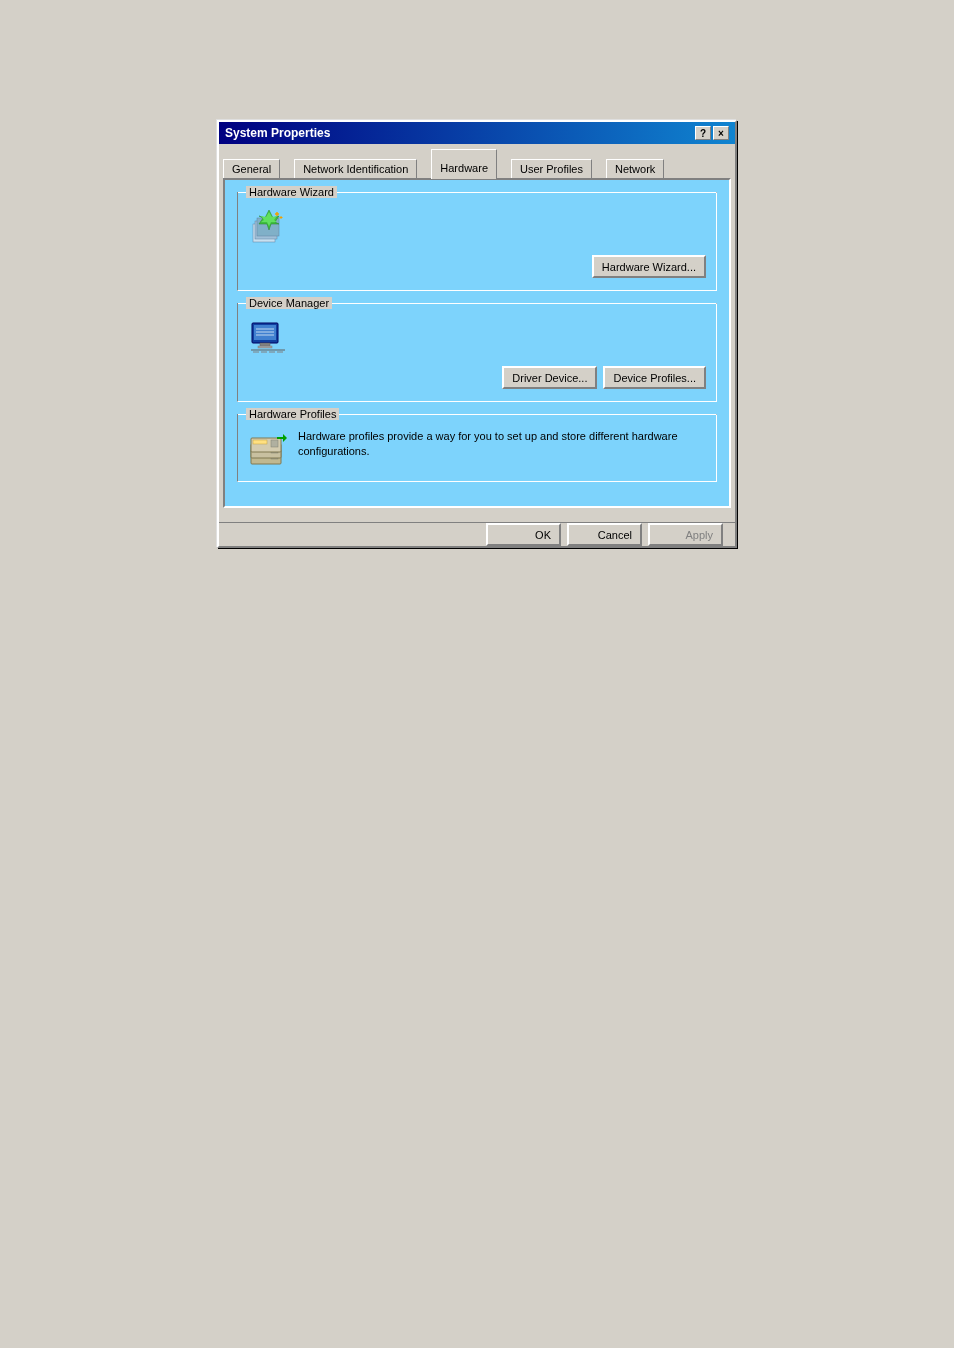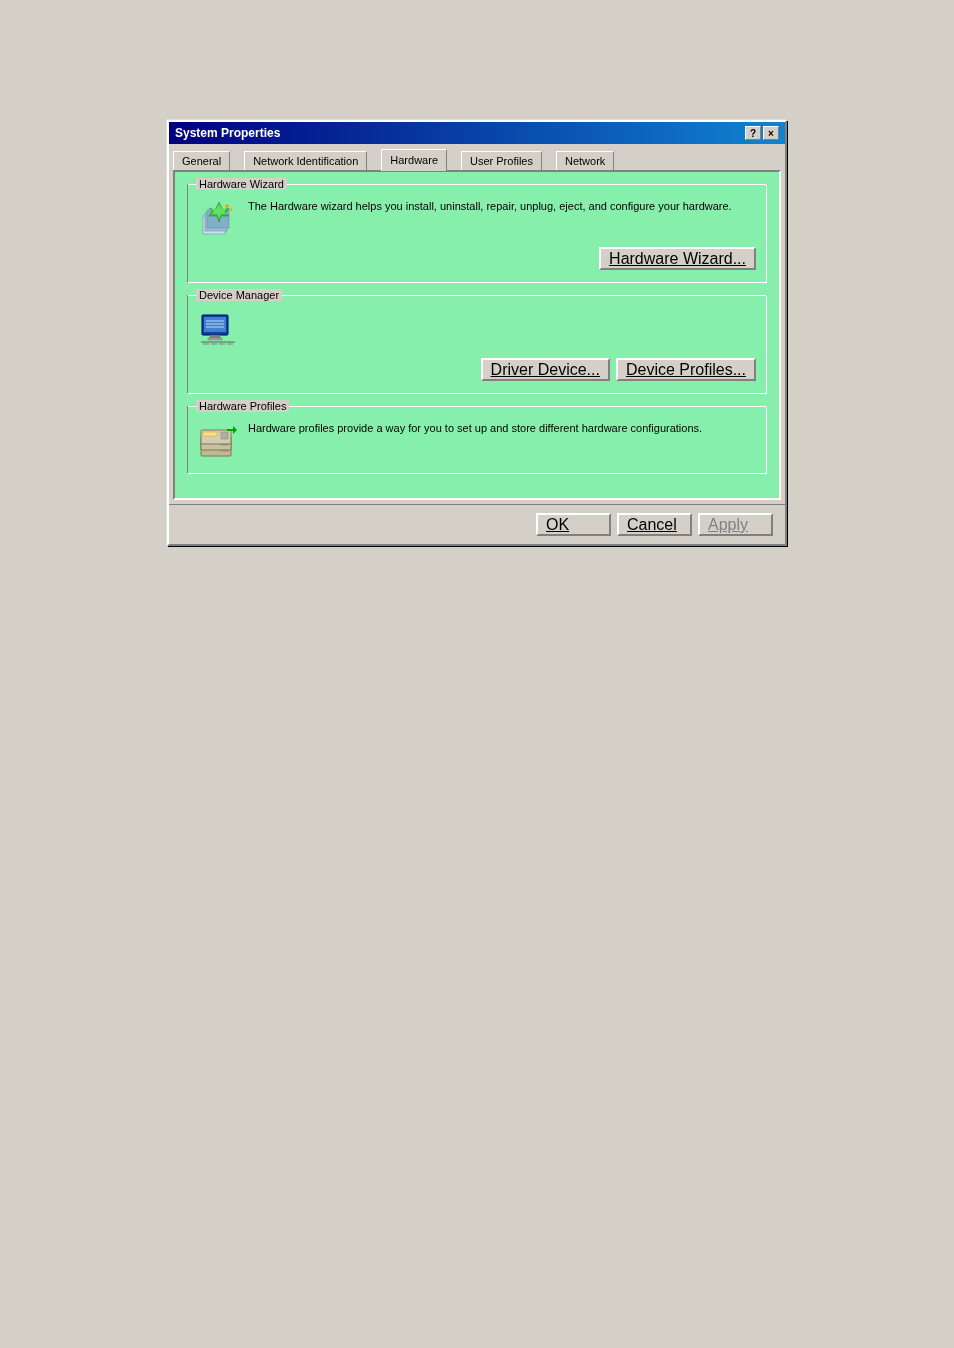--- a/index.html
+++ b/index.html
@@ -9,21 +9,21 @@
       font-size: 11px;
       display: flex;
       justify-content: center;
       align-items: flex-start;
       padding: 120px 0;
       min-height: 1348px;
       width: 954px;
     }
 
     .dialog-window {
-      width: 620px;
+      width: 520px;
       background: #d4d0c8;
       border: 2px solid;
       border-color: #ffffff #808080 #808080 #ffffff;
       box-shadow: 1px 1px 0 #000, -1px -1px 0 #dfdfdf;
     }
 
     .title-bar {
       background: linear-gradient(to right, #000080, #1084d0);
       color: white;
       font-weight: bold;
@@ -72,30 +72,30 @@
       cursor: pointer;
       font-size: 11px;
       position: relative;
       bottom: -1px;
       z-index: 1;
     }
 
     .tab.active {
       background: #d4d0c8;
       border-color: #ffffff #808080 transparent #ffffff;
-      padding-top: 4px;
+      padding-top: 12px;
       padding-bottom: 5px;
       z-index: 2;
       font-weight: normal;
     }
 
     .tab-content-area {
       border: 2px solid;
       border-color: #808080 #ffffff #ffffff #808080;
-      background: #86efac;
+      background: #7dd3fc;
       padding: 12px;
       margin: 0 4px;
       position: relative;
       z-index: 1;
     }
 
     
     .section-box {
       border: 1px solid;
       border-color: #808080 #ffffff #ffffff #808080;
@@ -154,40 +154,39 @@
       margin-top: 8px;
     }
 
     .win-button {
       min-width: 90px;
       height: 23px;
       background: #d4d0c8;
       border: 2px solid;
       border-color: #ffffff #808080 #808080 #ffffff;
       padding: 1px 8px;
-      font-size: 16px;
+      font-size: 11px;
       font-family: 'Tahoma', 'MS Sans Serif', Arial, sans-serif;
       cursor: pointer;
-      text-align: left;
-      text-decoration: underline;
+      text-align: right;
     }
 
     .win-button.disabled {
       color: #808080;
       cursor: default;
     }
 
     
     .bottom-bar {
-      padding: 8px 12px;
+      padding: 0 12px;
       display: flex;
       justify-content: flex-end;
       gap: 6px;
       border-top: 1px solid #808080;
-      margin-top: 4px;
+      margin-top: 14px;
     }
   </style>
 </head>
 <body>
 
 <div class="dialog-window">
 
   <div class="title-bar">
     <span>System Properties</span>
     <div class="title-bar-buttons">
@@ -229,21 +228,20 @@
 
             <polygon points="20,2 24,10 30,8 26,14 30,16 22,16 20,22 18,16 10,16 14,10 10,8 16,10" fill="#40c040" stroke="#208020" stroke-width="0.5"></polygon>
             <polygon points="20,4 23,9 28,8 25,12 28,14 22,14 20,18 18,14 12,14 15,12 12,8 17,9" fill="#60e060"></polygon>
 
             <line x1="28" y1="4" x2="28" y2="8" stroke="#f0a000" stroke-width="1.5"></line>
             <line x1="26" y1="6" x2="30" y2="6" stroke="#f0a000" stroke-width="1.5"></line>
             <line x1="32" y1="8" x2="32" y2="11" stroke="#f0a000" stroke-width="1"></line>
             <line x1="30.5" y1="9.5" x2="33.5" y2="9.5" stroke="#f0a000" stroke-width="1"></line>
           </svg>
         </div>
-        <div class="section-text">The Hardware wizard helps you install, uninstall, repair, unplug, eject, and configure your hardware.</div>
       </div>
       <div class="section-buttons">
         <button class="win-button">Hardware Wizard...</button>
       </div>
     </div>
 
     <div class="section-box">
       <span class="section-title">Device Manager</span>
       <div class="section-inner">
 

